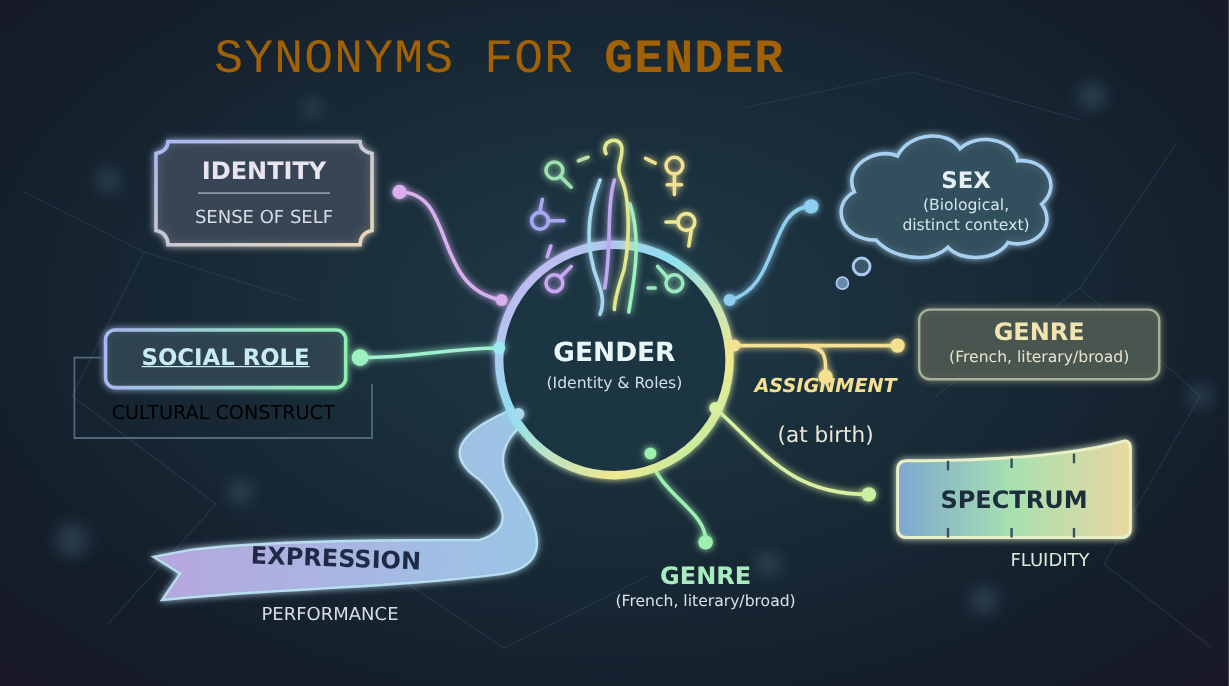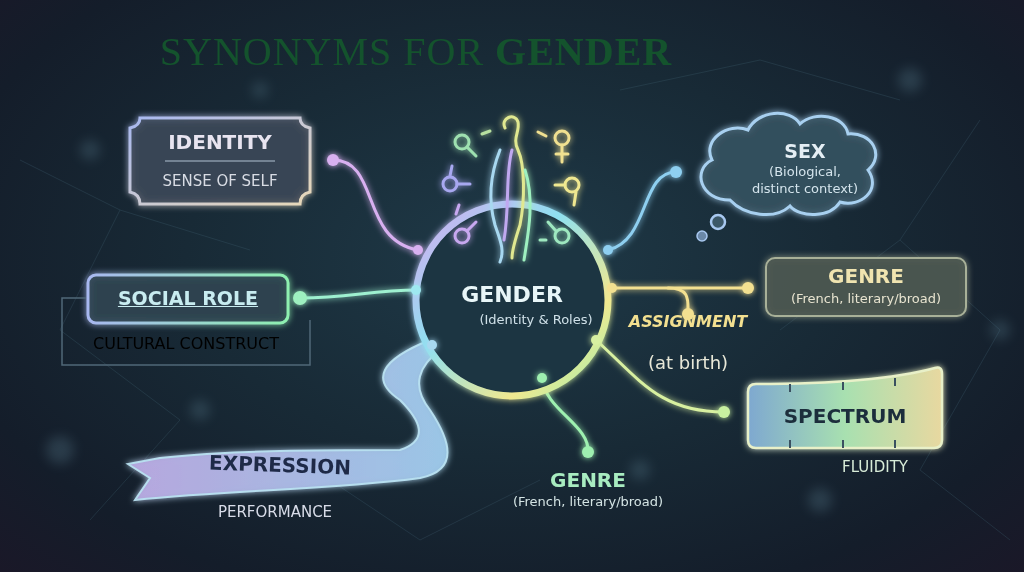--- a/index.html
+++ b/index.html
@@ -1,21 +1,21 @@
 <!DOCTYPE html>
 <html><head>
 <meta charset="utf-8">
 <style>
   html,body{margin:0;padding:0;}
   body{width:1024px;height:572px;overflow:hidden;position:relative;
     background:radial-gradient(ellipse at 50% 45%, #1f3a48 0%, #182a36 45%, #141d2a 80%, #1a1828 100%);
     font-family:"DejaVu Sans","Liberation Sans",sans-serif;color:#e6f2f6;}
   .abs{position:absolute;}
   svg.layer{position:absolute;left:0;top:0;width:1024px;height:572px;}
-  .title{left:0;width:832px;top:28px;text-align:center;font-size:40px;letter-spacing:1px;color:#14532d;font-weight:300;font-family:Liberation Serif, serif;}
+  .title{left:0;width:832px;top:28px;text-align:center;font-size:40px;letter-spacing:1px;color:#a16207;font-weight:300;font-family:Liberation Mono, monospace;}
   .title b{font-weight:700;}
   .lbl{text-align:center;white-space:nowrap;}
   .bold{font-weight:700;}
 </style>
 </head>
 <body>
 
 <svg class="layer" viewBox="0 0 1024 572">
   <defs>
     <filter id="glow" x="-50%" y="-50%" width="200%" height="200%">
@@ -146,21 +146,21 @@
     <line x1="843" y1="382" x2="843" y2="390"></line>
       <line x1="843" y1="440" x2="843" y2="448"></line>
     <line x1="895" y1="378" x2="895" y2="386"></line>
       <line x1="895" y1="440" x2="895" y2="448"></line>
   </g>
 </svg>
 
 <div class="abs title"><span>SYNONYMS FOR </span><b>GENDER</b></div>
 
 <div class="abs lbl bold" style="left:412px;width:200px;top:282px;font-size:22px;color:#e8f6f8;">GENDER</div>
-<div class="abs lbl" style="left:412px;width:200px;top:312px;font-size:13px;color:#cfe0e8;padding-left:24px;">(Identity &amp; Roles)</div>
+<div class="abs lbl" style="left:412px;width:200px;top:312px;font-size:13px;color:#cfe0e8;">(Identity &amp; Roles)</div>
 
 <div class="abs lbl bold" style="left:130px;width:180px;top:130px;font-size:20px;color:#e8e4f0;">IDENTITY</div>
 <div class="abs lbl" style="left:130px;width:180px;top:172px;font-size:15px;color:#d8dce4;">SENSE OF SELF</div>
 
 <div class="abs lbl bold" style="left:88px;width:200px;top:287px;font-size:19px;color:#c8ecf0;text-decoration:underline;">SOCIAL ROLE</div>
 <div class="abs lbl" style="left:62px;width:248px;top:334px;font-size:16px;color:#000000;">CULTURAL CONSTRUCT</div>
 
 <div class="abs lbl bold" style="left:180px;width:200px;top:453px;font-size:20px;color:#1e2a48;transform:rotate(2deg);">EXPRESSION</div>
 <div class="abs lbl" style="left:175px;width:200px;top:503px;font-size:15px;color:#d8dce8;">PERFORMANCE</div>
 

